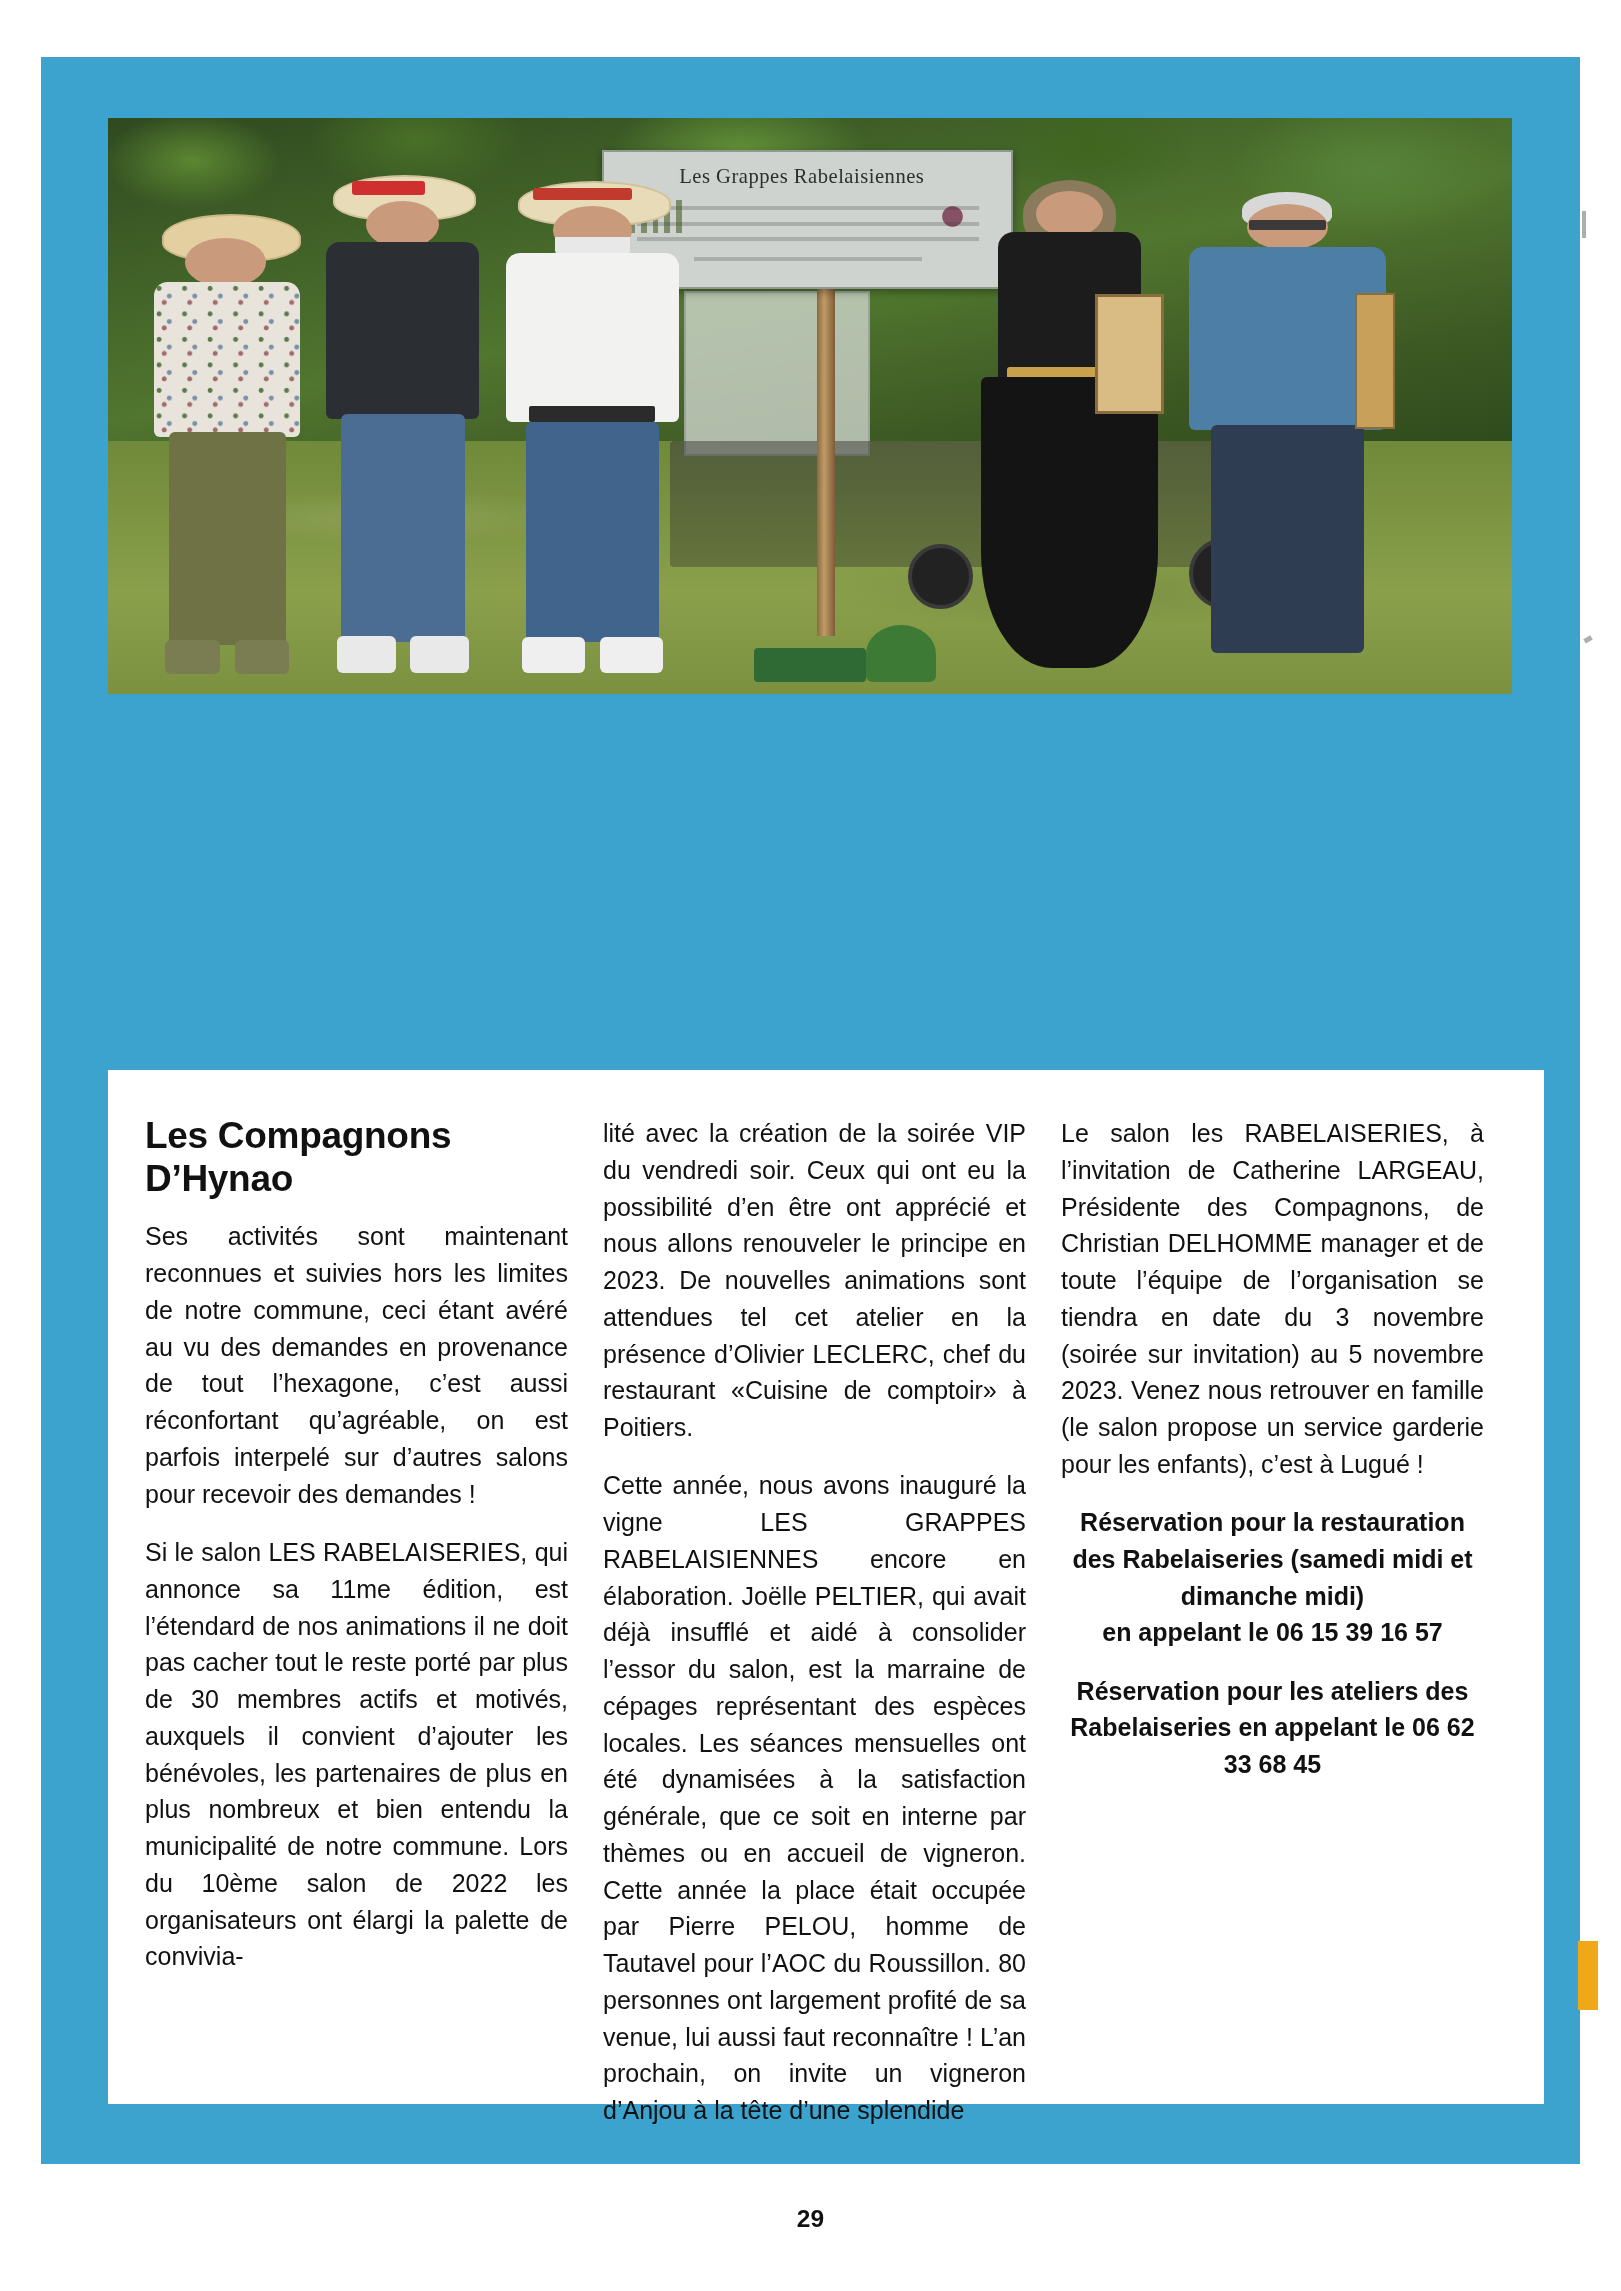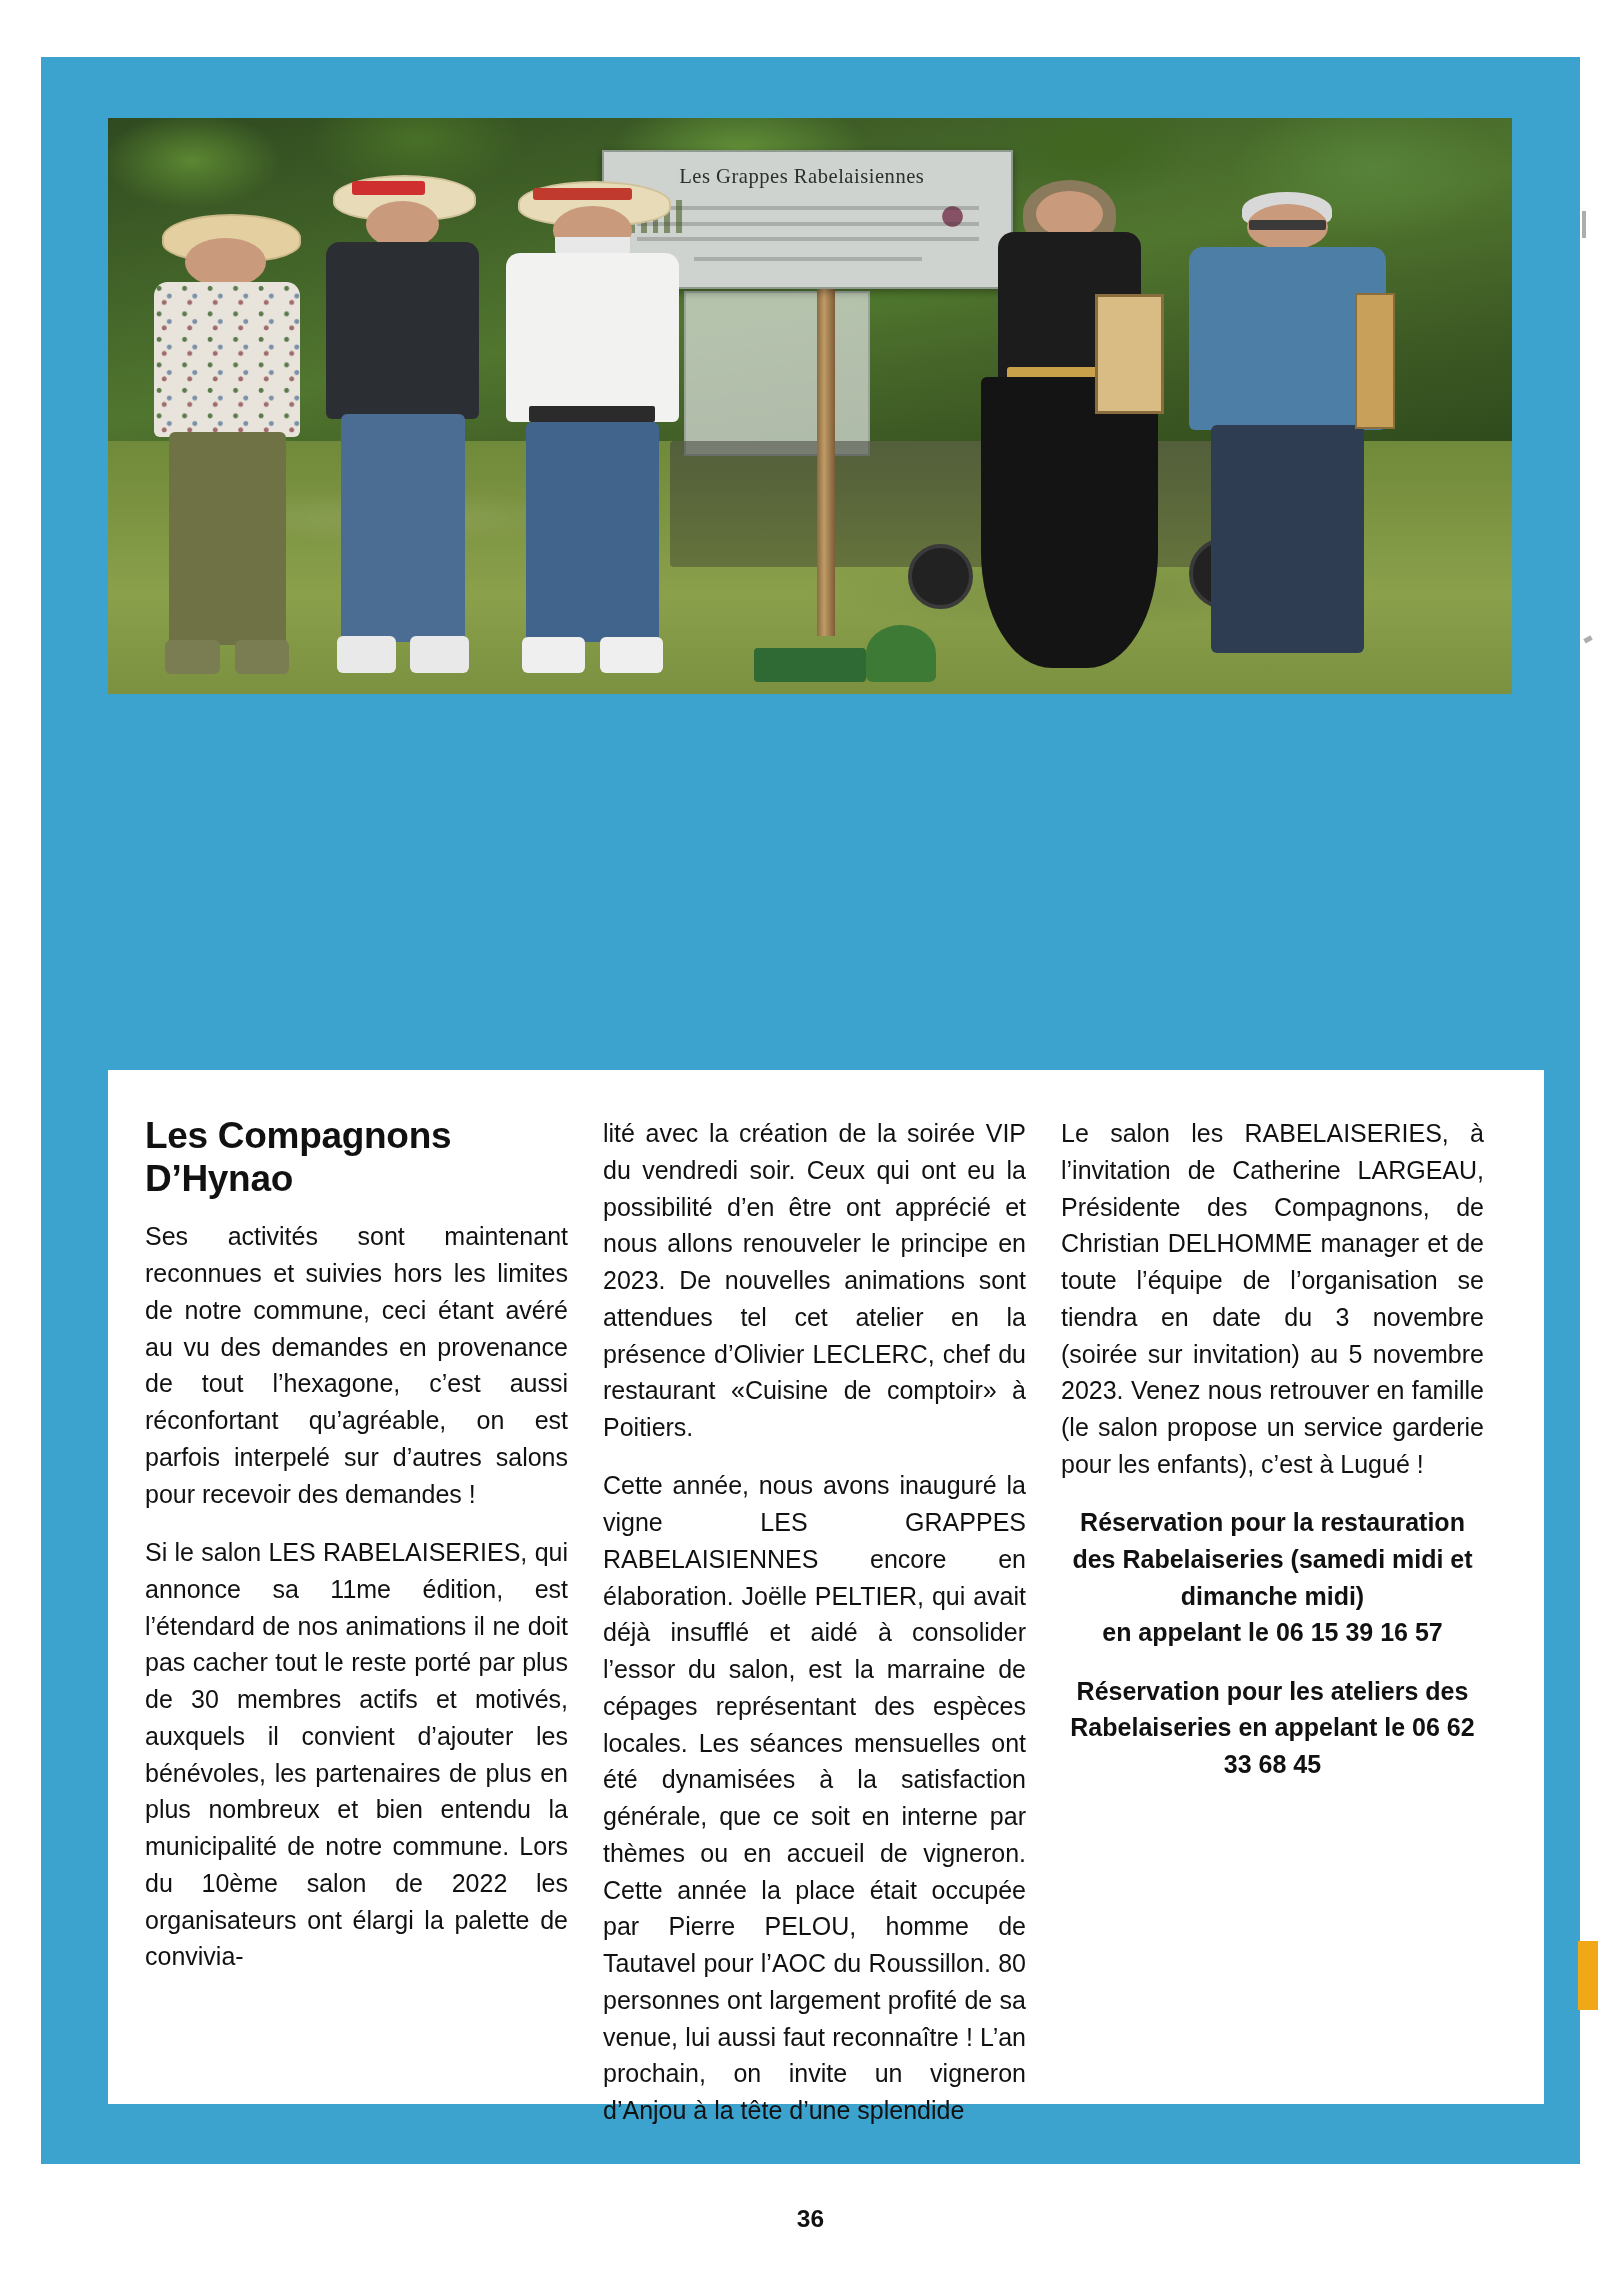--- a/index.html
+++ b/index.html
@@ -288,15 +288,15 @@
 
       <div class="col">
         <p class="body">Le salon les RABELAISERIES, à l’invitation de Catherine LARGEAU, Présidente des Compagnons, de Christian DELHOMME manager et de toute l’équipe de l’organisation se tiendra en date du 3 novembre (soirée sur invitation) au 5 novembre 2023. Venez nous retrouver en famille (le salon propose un service garderie pour les enfants), c’est à Lugué !</p>
         <p class="body bold">Réservation pour la restauration des Rabelaiseries (samedi midi et dimanche midi)<br>en appelant le 06 15 39 16 57</p>
         <p class="body bold">Réservation pour les ateliers des Rabelaiseries en appelant le 06 62 33 68 45</p>
       </div>
 
     </div>
   </div>
 
-  <div class="pagenum">36</div>
+  <div class="pagenum">29</div>
 </div>
 
 
 </body></html>

